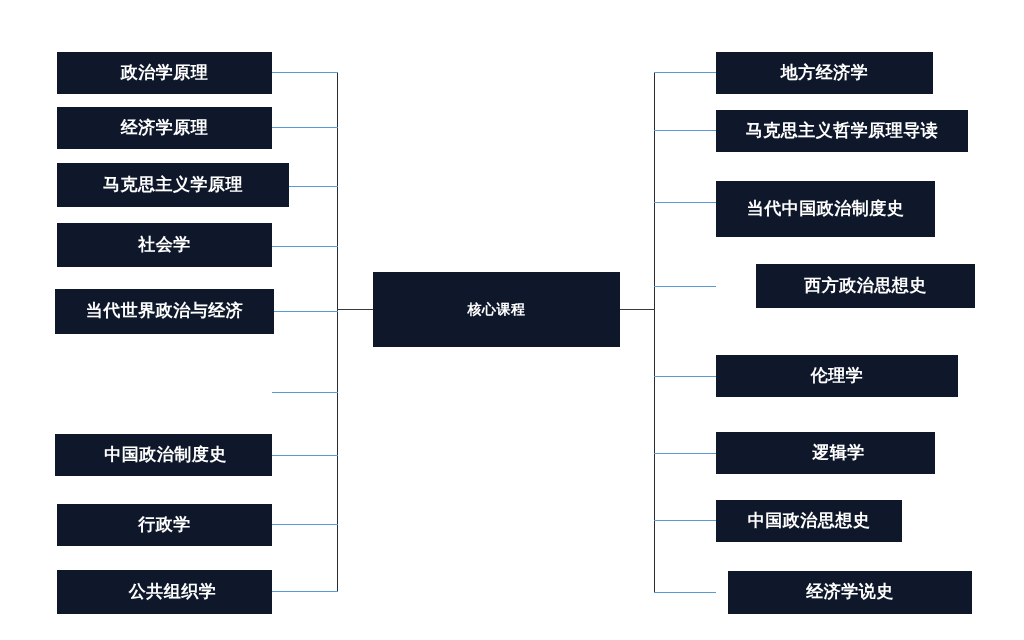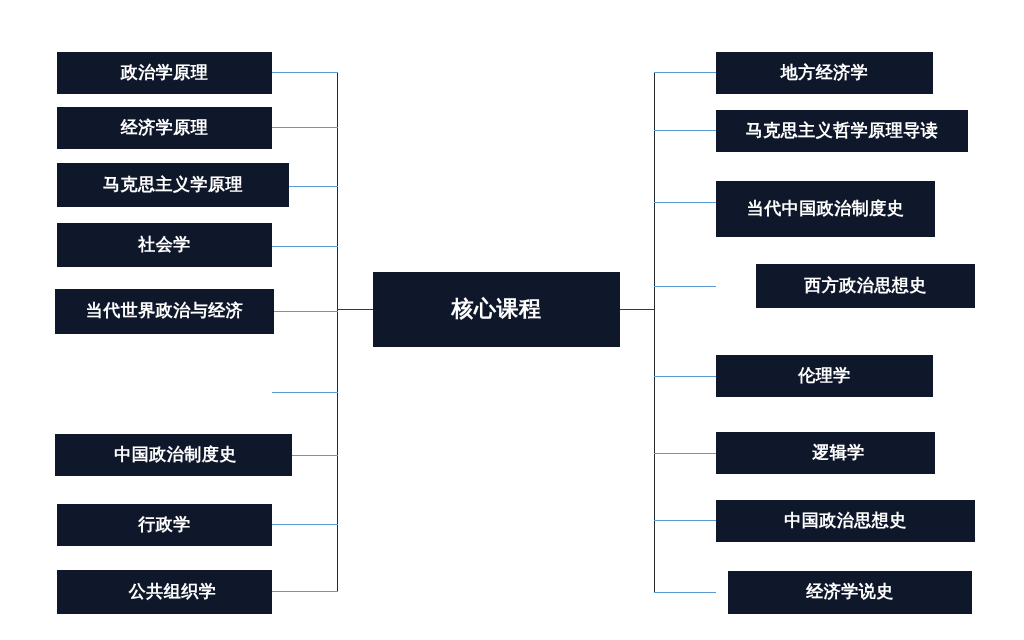--- a/index.html
+++ b/index.html
@@ -27,21 +27,21 @@
     text-align: center;
     font-weight: bold;
     font-size: 17px;
     letter-spacing: 0.5px;
     line-height: 1.1;
     box-sizing: border-box;
     padding: 0 4px;
     white-space: nowrap;
   }
   .node.center {
-    font-size: 22px;
+    font-size: 14px;
   }
   .connector-layer {
     position: absolute;
     left: 0;
     top: 0;
     width: 1024px;
     height: 640px;
     pointer-events: none;
   }
   .branch {
@@ -99,21 +99,21 @@
   </div>
   <div class="node" style="left:57px; top:163px; width:232px; height:44px;">
     <span>马克思主义学原理</span>
   </div>
   <div class="node" style="left:57px; top:223px; width:215px; height:44px;">
     <span>社会学</span>
   </div>
   <div class="node" style="left:55px; top:289px; width:219px; height:45px;">
     <span>当代世界政治与经济</span>
   </div>
-  <div class="node" style="left:55px; top:434px; width:237px; height:42px;padding-left:8px;">
+  <div class="node" style="left:55px; top:434px; width:217px; height:42px;padding-left:8px;">
     <span>中国政治制度史</span>
   </div>
   <div class="node" style="left:57px; top:504px; width:215px; height:42px;">
     <span>行政学</span>
   </div>
   <div class="node" style="left:57px; top:570px; width:215px; height:44px;padding-left:20px;">
     <span>公共组织学</span>
   </div>
 
   <div class="node center" style="left:373px; top:272px; width:247px; height:75px;">
@@ -125,26 +125,26 @@
   </div>
   <div class="node" style="left:716px; top:110px; width:252px; height:42px;">
     <span>马克思主义哲学原理导读</span>
   </div>
   <div class="node" style="left:716px; top:181px; width:219px; height:56px;">
     <span>当代中国政治制度史</span>
   </div>
   <div class="node" style="left:756px; top:264px; width:219px; height:44px;">
     <span>西方政治思想史</span>
   </div>
-  <div class="node" style="left:716px; top:355px; width:217px; height:42px;">
+  <div class="node" style="left:716px; top:355px; width:242px; height:42px;">
     <span>伦理学</span>
   </div>
   <div class="node" style="left:716px; top:432px; width:219px; height:42px;padding-left:30px;">
     <span>逻辑学</span>
   </div>
-  <div class="node" style="left:716px; top:500px; width:259px; height:42px;">
+  <div class="node" style="left:716px; top:500px; width:186px; height:42px;">
     <span>中国政治思想史</span>
   </div>
   <div class="node" style="left:728px; top:571px; width:244px; height:43px;text-align:right;">
     <span>经济学说史</span>
   </div>
 
 </div>
 
 </body></html>

